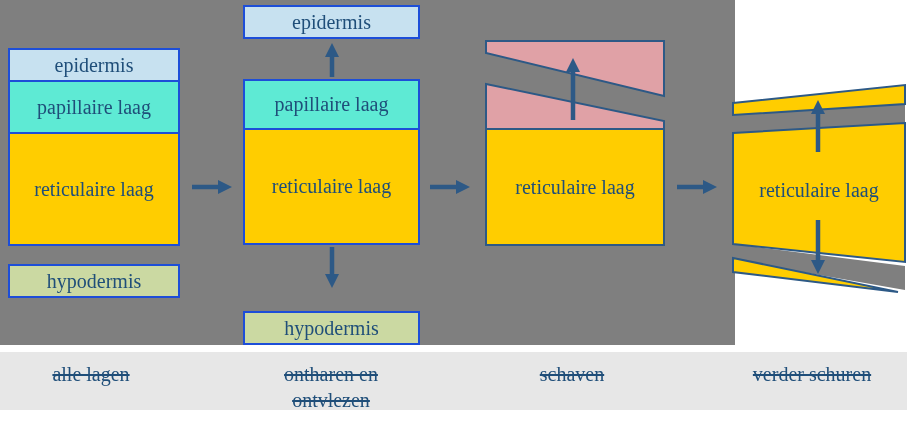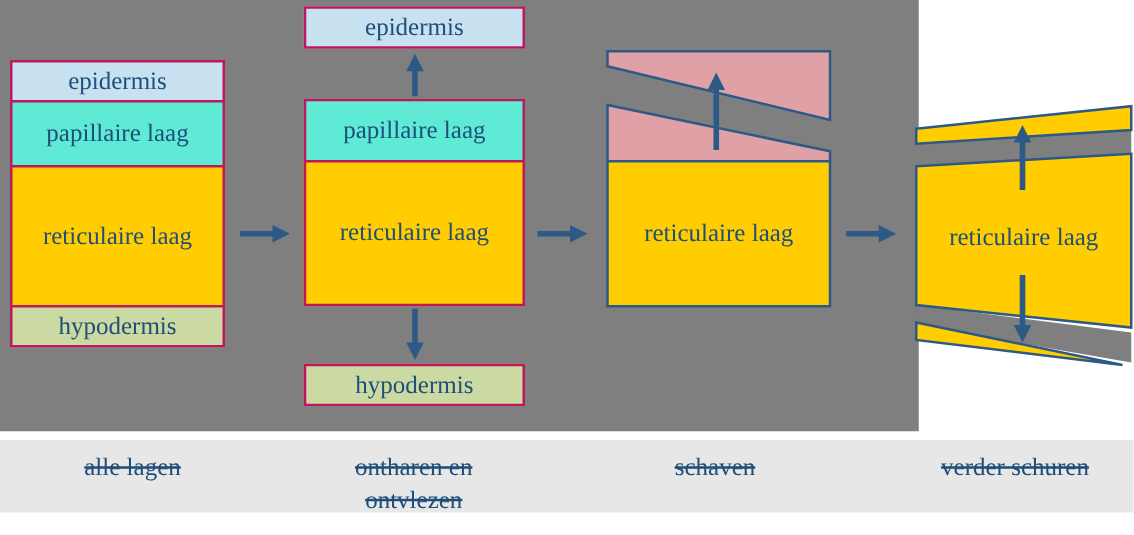--- a/index.html
+++ b/index.html
@@ -3,28 +3,28 @@
 <meta charset="utf-8">
 <style>
   * { box-sizing: border-box; }
   html, body { margin: 0; padding: 0; background: #ffffff; }
   body { font-family: "Liberation Serif", serif; }
   .canvas { position: relative; width: 907px; height: 428px; background: #ffffff; overflow: hidden; }
   .panel { position: absolute; left: 0; top: 0; width: 735px; height: 345px; background: #7f7f7f; }
   .strip { position: absolute; left: 0; top: 352px; width: 907px; height: 58px; background: #e7e7e7; }
   .overlay { position: absolute; left: 0; top: 0; width: 907px; height: 428px; }
   .box {
-    position: absolute; border: 2px solid #be185d;
+    position: absolute; border: 2px solid #1d4ed8;
     display: flex; align-items: center; justify-content: center;
     font-size: 20px; color: #1f4e79; text-align: center;
   }
   .epi { background: #c7e1f0; }
   .pap { background: #5eead4; }
   .ret { background: #ffcd00; }
-  .hyp { background: #cbd9a2; }
+  .hyp { background: #cbd9a2; margin-top: 20px; }
   .boxtext {
     position: absolute; display: flex; align-items: center; justify-content: center;
     font-size: 20px; color: #1f4e79; text-align: center;
   }
   .caption {
     position: absolute; top: 361px; text-align: center;
     font-size: 20px; color: #1f4e79; line-height: 26px;
     text-decoration: line-through;
   }
   .capline { display: block; }
@@ -71,21 +71,21 @@
   <div class="box hyp" style="left:8px;top:244px;width:172px;height:34px">hypodermis</div>
 
   <div class="box epi" style="left:243px;top:5px;width:177px;height:34px">epidermis</div>
   <div class="box pap" style="left:243px;top:79px;width:177px;height:51px">papillaire laag</div>
   <div class="box ret" style="left:243px;top:128px;width:177px;height:117px">reticulaire laag</div>
   <div class="box hyp" style="left:243px;top:291px;width:177px;height:34px">hypodermis</div>
 
   <div class="boxtext" style="left:486px;top:129px;width:178px;height:116px">reticulaire laag</div>
   <div class="boxtext" style="left:733px;top:133px;width:172px;height:115px">reticulaire laag</div>
 
-  <div class="caption" style="left:16px;width:180px">alle lagen</div>
+  <div class="caption" style="left:1px;width:180px">alle lagen</div>
   <div class="caption" style="left:462px;width:220px">schaven</div>
   <div class="caption" style="left:221px;width:220px">
     <span class="capline">ontharen en</span>
     <span class="capline">ontvlezen</span>
   </div>
   <div class="caption" style="left:702px;width:220px">verder schuren</div>
 
 </div>
 
 </body></html>

